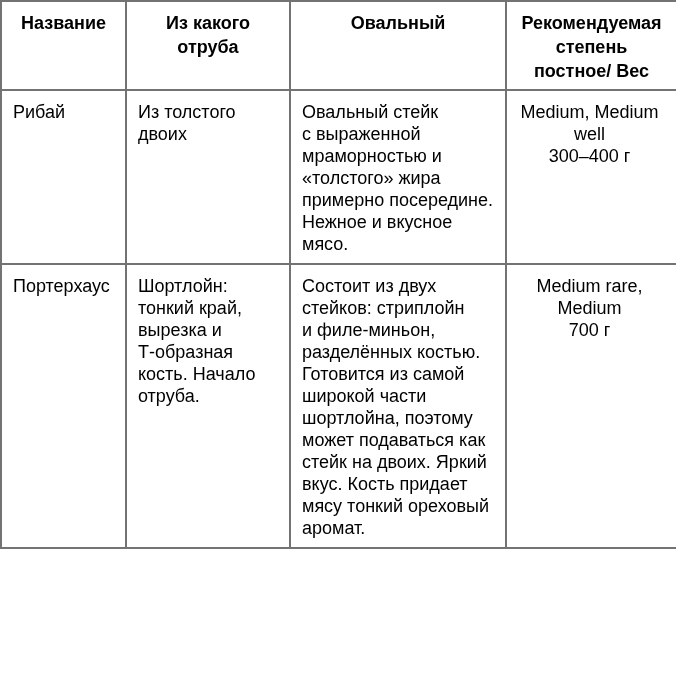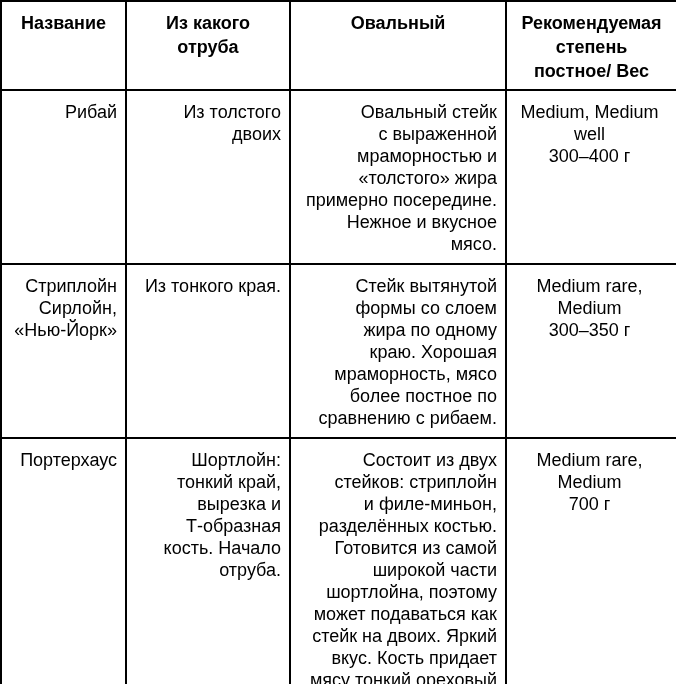--- a/index.html
+++ b/index.html
@@ -15,38 +15,38 @@
   }
   table.steak-table {
     border-collapse: collapse;
     table-layout: fixed;
     width: 676px;
     font-family: "Liberation Sans", sans-serif;
     color: #000000;
   }
   table.steak-table th,
   table.steak-table td {
-    border: 2px solid #000000;
+    border: 2px solid #737373;
     vertical-align: top;
     white-space: pre-line;
     box-sizing: border-box;
     overflow: hidden;
   }
   table.steak-table th {
     font-size: 18px;
     font-weight: 700;
     line-height: 24px;
     text-align: center;
     padding: 9px 4px 6px 4px;
   }
   table.steak-table td {
     font-size: 18px;
     font-weight: 400;
     line-height: 22px;
-    text-align: right;
+    text-align: left;
     padding: 10px 8px 8px 11px;
   }
   table.steak-table td.center {
     text-align: center;
     padding-left: 0;
     padding-right: 4px;
   }
   tr.r-header { height: 80px; }
   tr.r1 { height: 168px; }
   tr.r2 { height: 164px; }
@@ -83,36 +83,20 @@
 с выраженной
 мраморностью и
 «толстого» жира
 примерно посередине.
 Нежное и вкусное
 мясо.</td>
         <td class="center">Medium, Medium
 well
 300–400 г</td>
       </tr>
-      <tr class="r2">
-        <td>Стриплойн
-Сирлойн,
-«Нью-Йорк»</td>
-        <td>Из тонкого края.</td>
-        <td>Стейк вытянутой
-формы со слоем
-жира по одному
-краю. Хорошая
-мраморность, мясо
-более постное по
-сравнению с рибаем.</td>
-        <td class="center">Medium rare,
-Medium
-300–350 г</td>
-      </tr>
       <tr class="r3">
         <td>Портерхаус</td>
         <td>Шортлойн:
 тонкий край,
 вырезка и
 Т-образная
 кость. Начало
 отруба.</td>
         <td>Состоит из двух
 стейков: стриплойн

